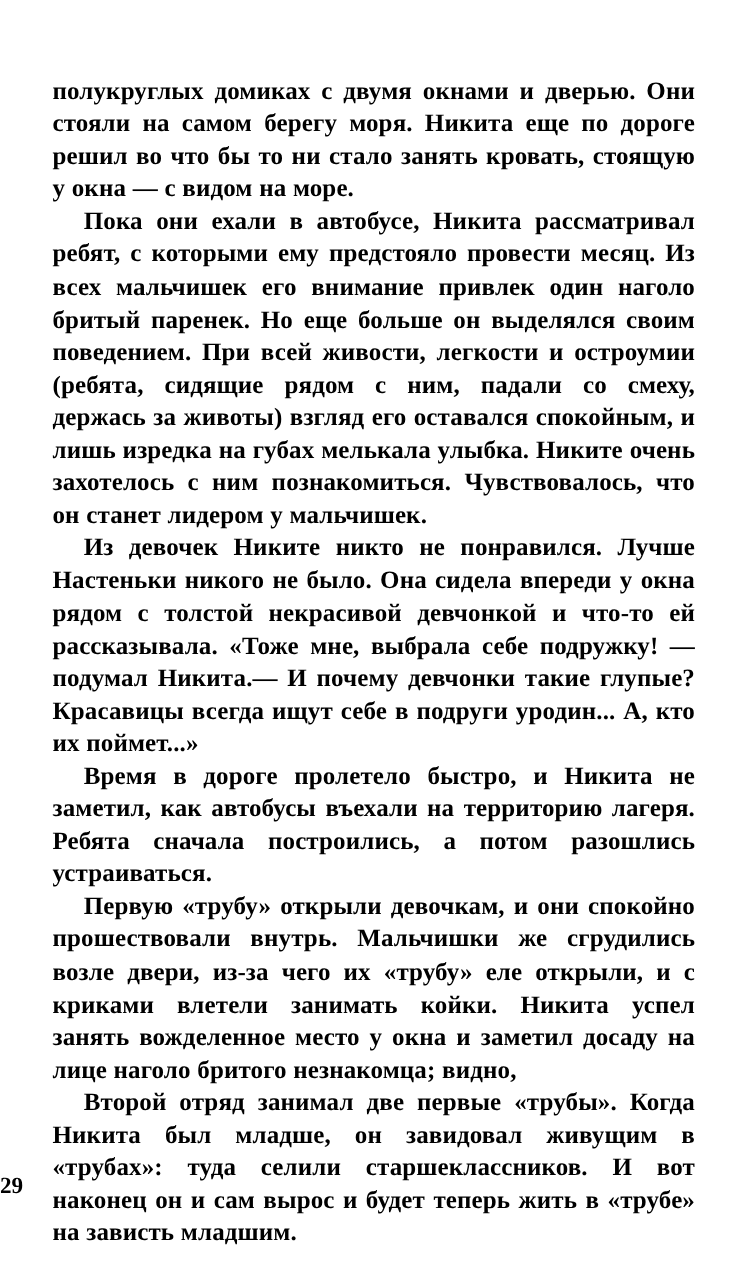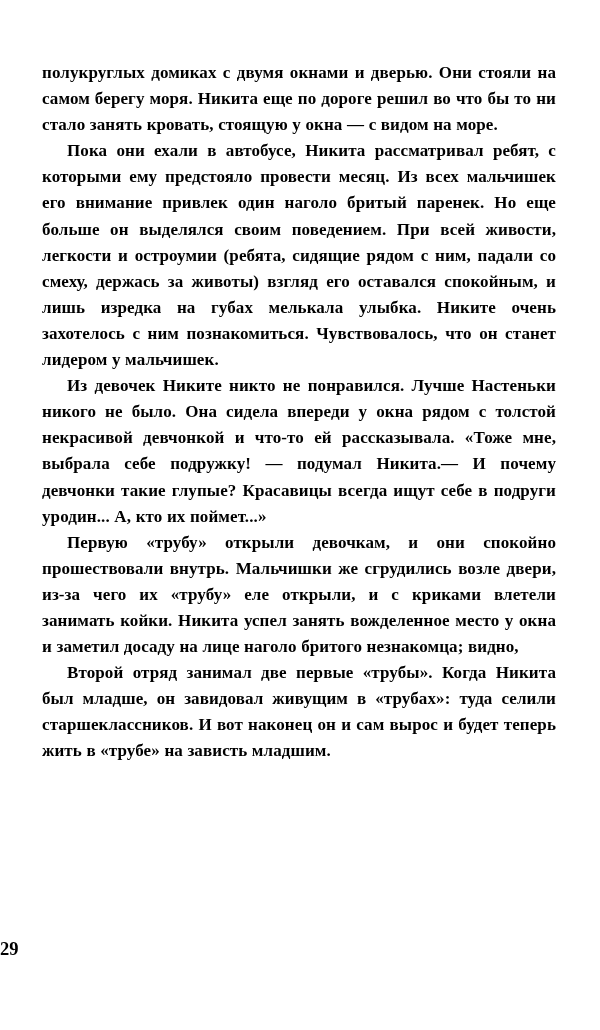--- a/index.html
+++ b/index.html
@@ -29,21 +29,21 @@
 
   .text-column {
     position: absolute;
     left: 42px;
     top: 60px;
     width: 514px;
   }
 
   .para {
     margin: 0;
-    font-size: 17px;
+    font-size: 20px;
     line-height: 26.1px;
     text-align: justify;
     text-justify: inter-word;
     text-indent: 25px;
     font-weight: 600;
     letter-spacing: 0.1px;
     word-spacing: 0.2px;
     hyphens: manual;
   }
 
@@ -71,19 +71,20 @@
 </style>
 </head>
 <body>
 
 <div class="page">
 
   <div class="text-column">
     <p class="para continuation">полукруглых домиках с двумя окнами и дверью. Они стояли на самом берегу моря. Никита еще по дороге решил во что бы то ни стало занять кровать, стоящую у окна — с видом на море.</p>
     <p class="para">Пока они ехали в автобусе, Никита рассматривал ребят, с которыми ему предстояло провести месяц. Из всех мальчишек его внимание привлек один наголо бритый паренек. Но еще больше он выделялся своим поведением. При всей живости, легкости и остроумии (ребята, сидящие рядом с ним, падали со смеху, держась за животы) взгляд его оставался спокойным, и лишь изредка на губах мелькала улыбка. Никите очень захотелось с ним познакомиться. Чувствовалось, что он станет лидером у мальчишек.</p>
     <p class="para">Из девочек Никите никто не понравился. Лучше Настеньки никого не было. Она сидела впереди у окна рядом с толстой некрасивой девчонкой и что-то ей рассказывала. «Тоже мне, выбрала себе подружку! — подумал Никита.— И почему девчонки такие глупые? Красавицы всегда ищут себе в подруги уродин... А, кто их поймет...»</p>
+    <p class="para">Время в дороге пролетело быстро, и Никита не заметил, как автобусы въехали на территорию лагеря. Ребята сначала построились, а потом разошлись устраиваться.</p>
     <p class="para">Первую «трубу» открыли девочкам, и они спокойно прошествовали внутрь. Мальчишки же сгрудились возле двери, из-за чего их «трубу» еле открыли, и с криками влетели занимать койки. Никита успел занять вожделенное место у окна и заметил досаду на лице наголо бритого незнакомца; видно,</p>
     <p class="para">Второй отряд занимал две первые «трубы». Когда Никита был младше, он завидовал живущим в «трубах»: туда селили старшеклассников. И вот наконец он и сам вырос и будет теперь жить в «трубе» на зависть младшим.</p>
   </div>
 
   <div class="folio">29</div>
 
 </div>
 
 </body></html>

